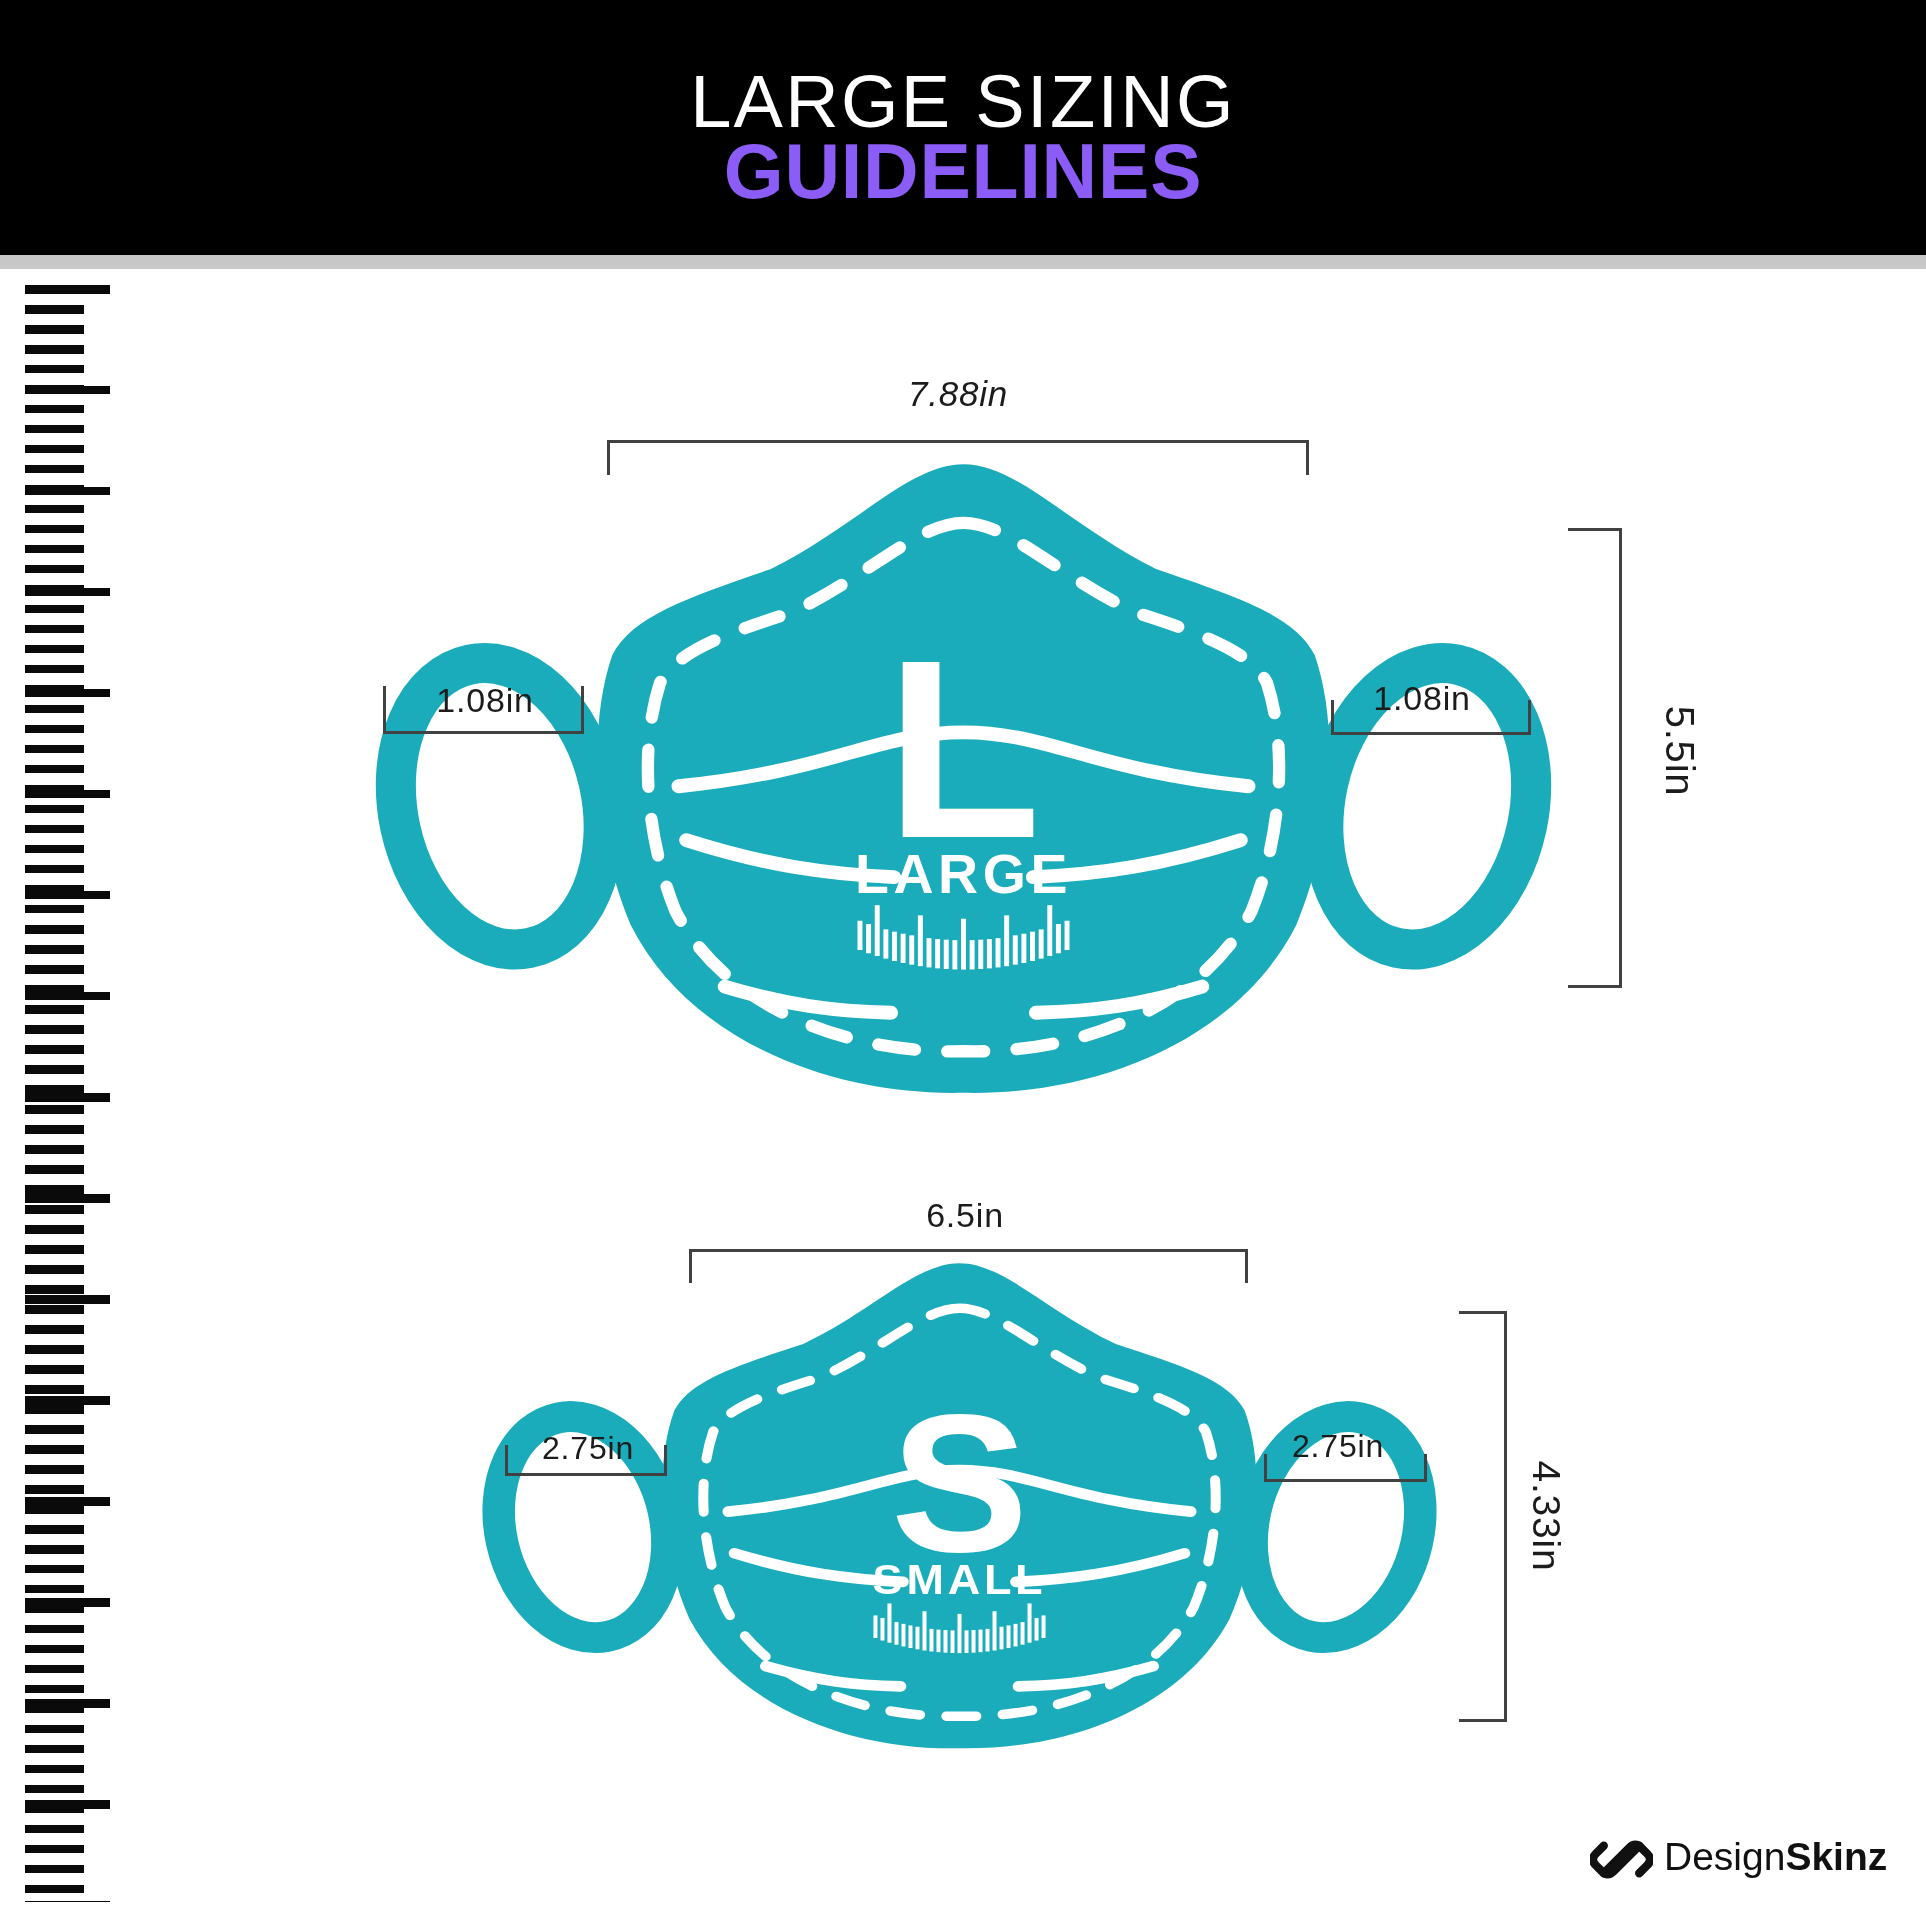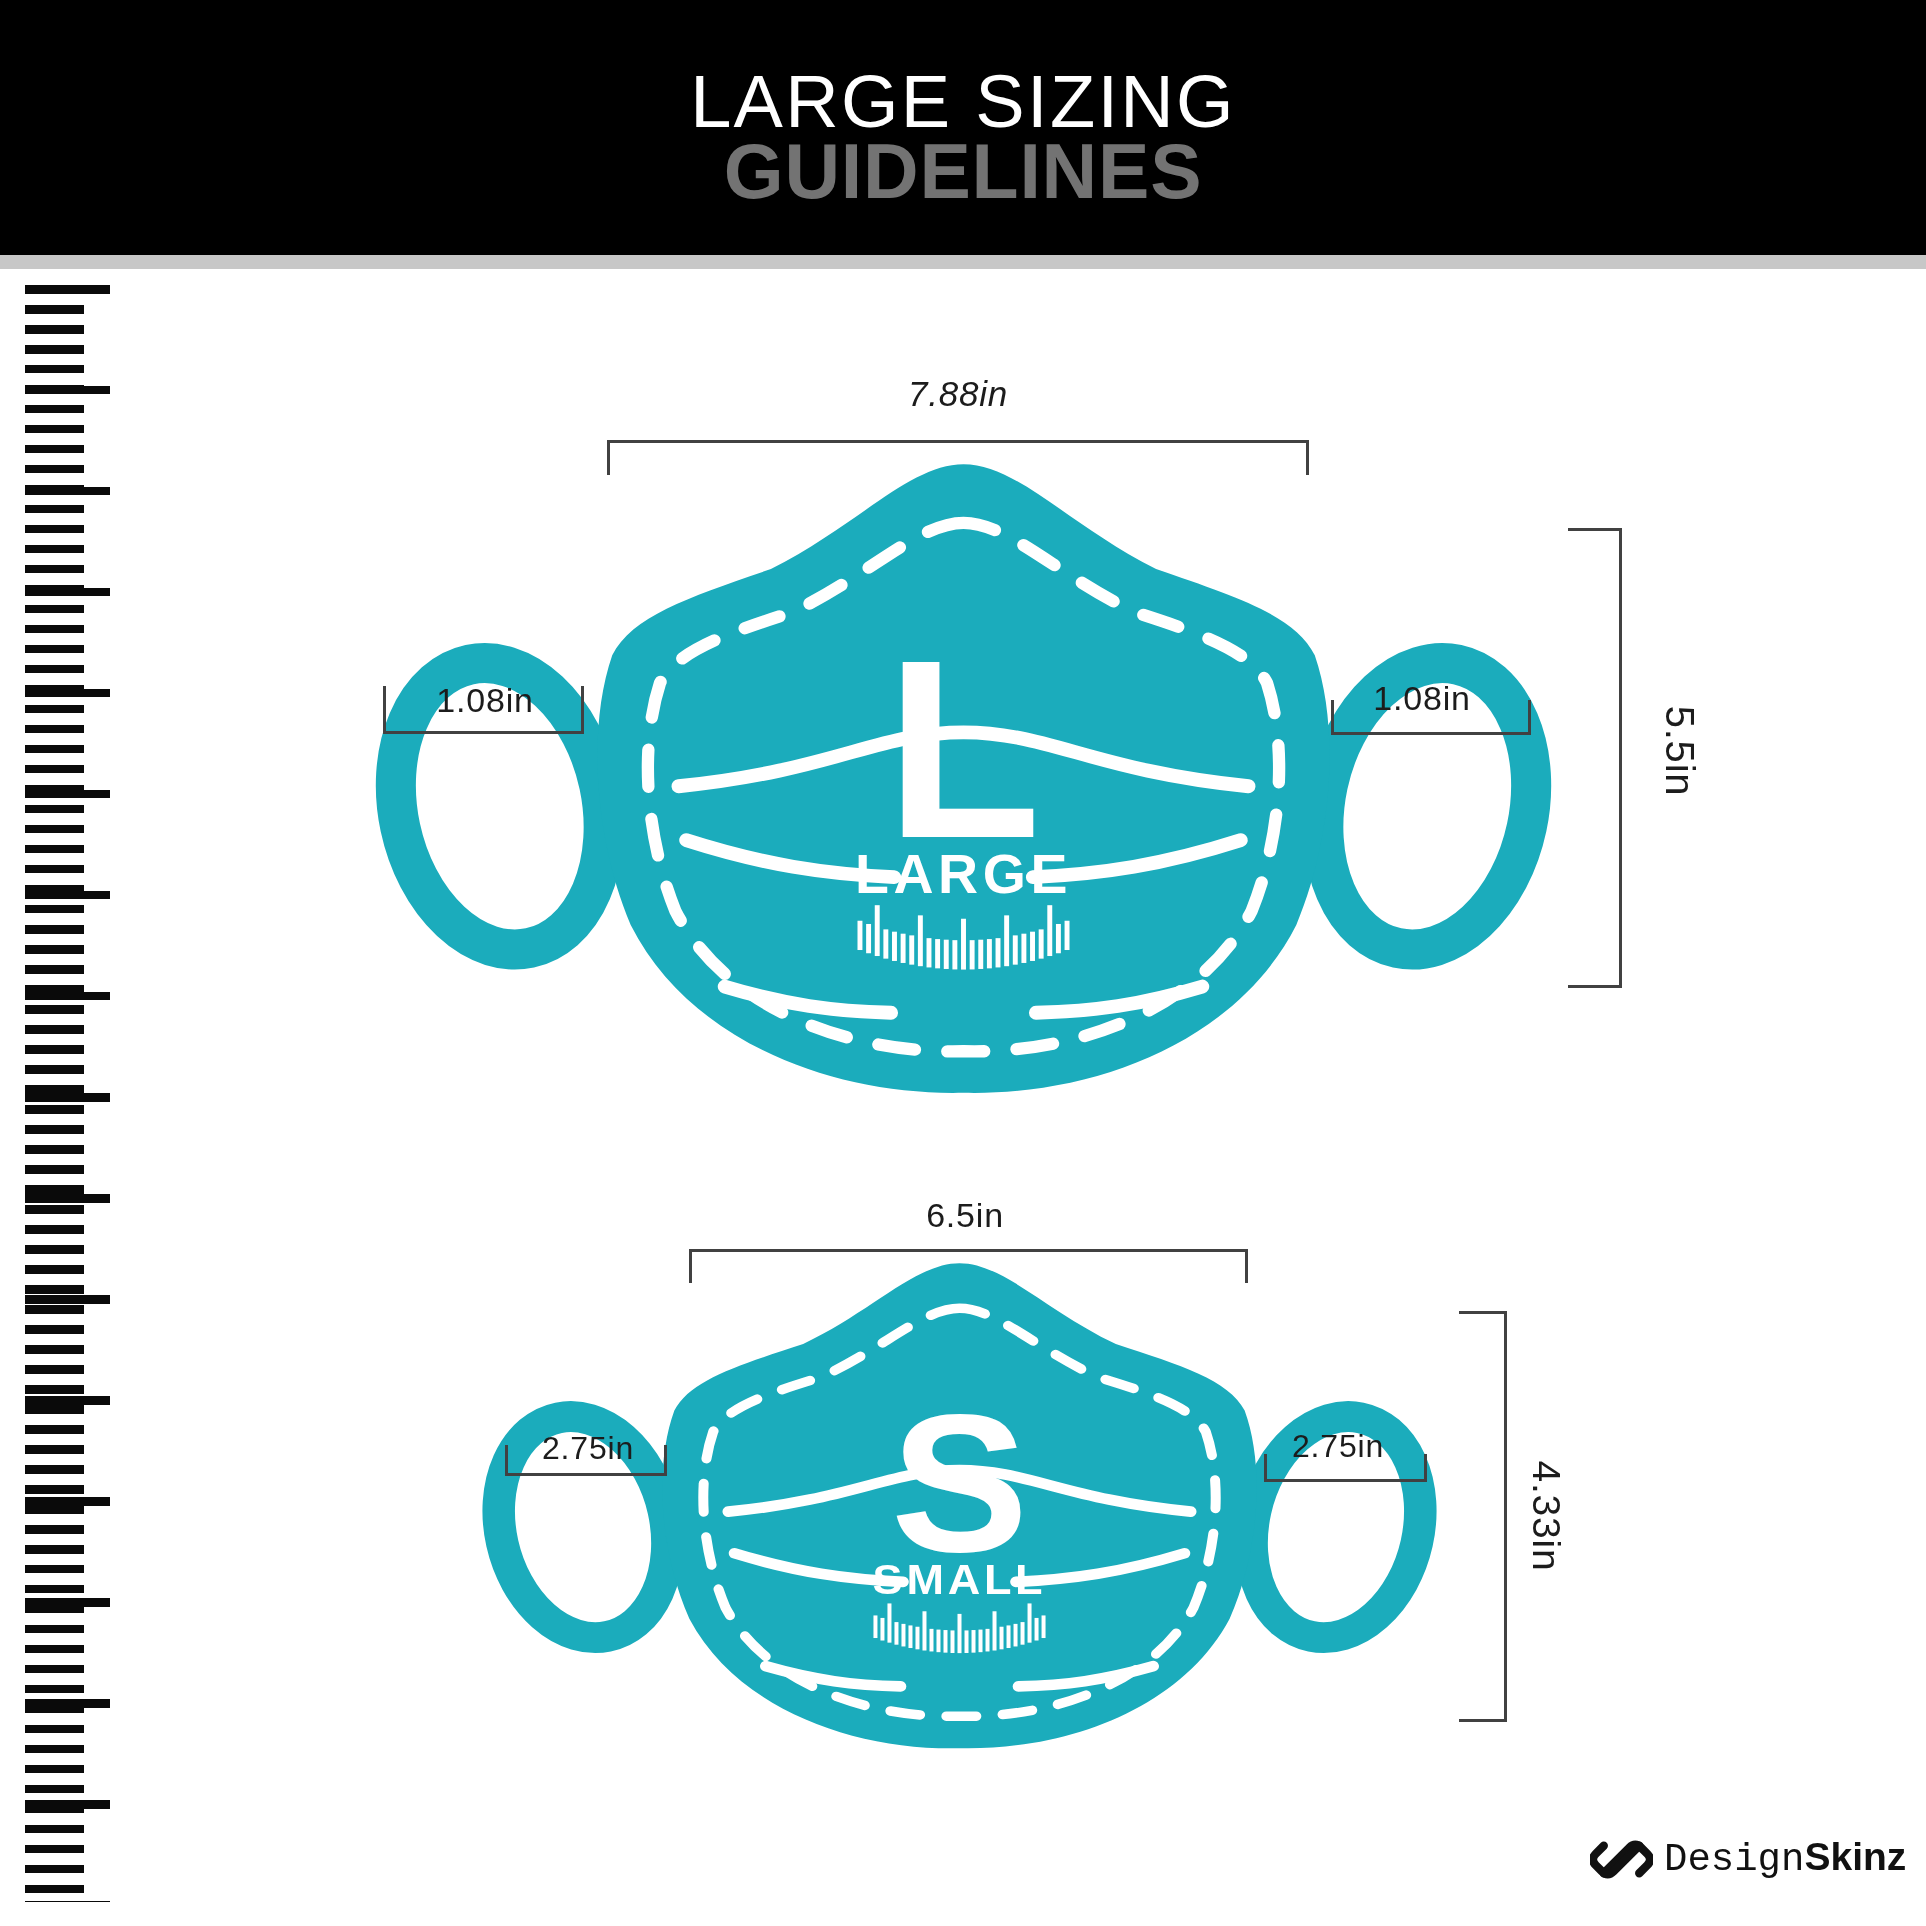--- a/index.html
+++ b/index.html
@@ -12,21 +12,21 @@
   }
   html,body{margin:0;padding:0;background:#ffffff;}
   .canvas{
     position:relative;width:1926px;height:1926px;background:#ffffff;overflow:hidden;
     font-family:"Liberation Sans", sans-serif;
   }
   
   .header{position:absolute;left:0;top:0;width:1926px;height:255px;background:var(--header_bg);}
   .title1{position:absolute;left:0;right:0;top:65px;text-align:center;color:#ffffff;
           font-size:74px;font-weight:500;letter-spacing:2.3px;line-height:1;}
-  .title2{position:absolute;left:0;right:0;top:133px;text-align:center;color:#737373;
+  .title2{position:absolute;left:0;right:0;top:133px;text-align:center;color:#8b5cf6;
           font-size:77px;font-weight:800;letter-spacing:0.8px;line-height:1;}
   .gray-strip{position:absolute;left:0;top:255px;width:1926px;height:14px;background:var(--gray_strip);}
   
   .ruler{position:absolute;left:0;top:0;}
   .ruler-short{position:absolute;left:25.4px;top:285px;width:59px;height:1617px;
     background:repeating-linear-gradient(to bottom, var(--ruler) 0 8.5px, transparent 8.5px 20px);}
   .ruler-long{position:absolute;left:25.4px;top:285px;width:85px;height:1617px;
     background:repeating-linear-gradient(to bottom, var(--ruler) 0 8.5px, transparent 8.5px 101px);}
   
   .dim{position:absolute;box-sizing:border-box;border:3.1px solid var(--dimension_line);}
@@ -36,21 +36,21 @@
   .dimlabel{position:absolute;color:var(--text);font-weight:500;white-space:nowrap;
             transform:translateX(-50%);line-height:1;letter-spacing:0.8px;}
   .vlabel{position:absolute;color:var(--text);font-weight:500;white-space:nowrap;line-height:1;
           transform:translate(-50%,-50%) rotate(90deg);letter-spacing:0.8px;}
   
   .mask-svg{position:absolute;overflow:visible;}
   .mask-letter{fill:#ffffff;font-weight:700;text-anchor:middle;}
   .mask-name{fill:#ffffff;font-weight:800;text-anchor:middle;}
   
   .brand{position:absolute;left:1664px;top:1837px;font-size:39px;color:#111111;line-height:1;}
-  .brand .reg{font-weight:500;font-family:Liberation Mono, monospace;}
+  .brand .reg{font-weight:500;}
   .brand .bold{font-weight:800;text-align:right;}
   .brand-icon{position:absolute;left:1590px;top:1828px;}
 </style>
 </head>
 <body>
 
 <div class="canvas">
 
   <svg width="0" height="0" style="position:absolute" aria-hidden="true">
     <defs>

